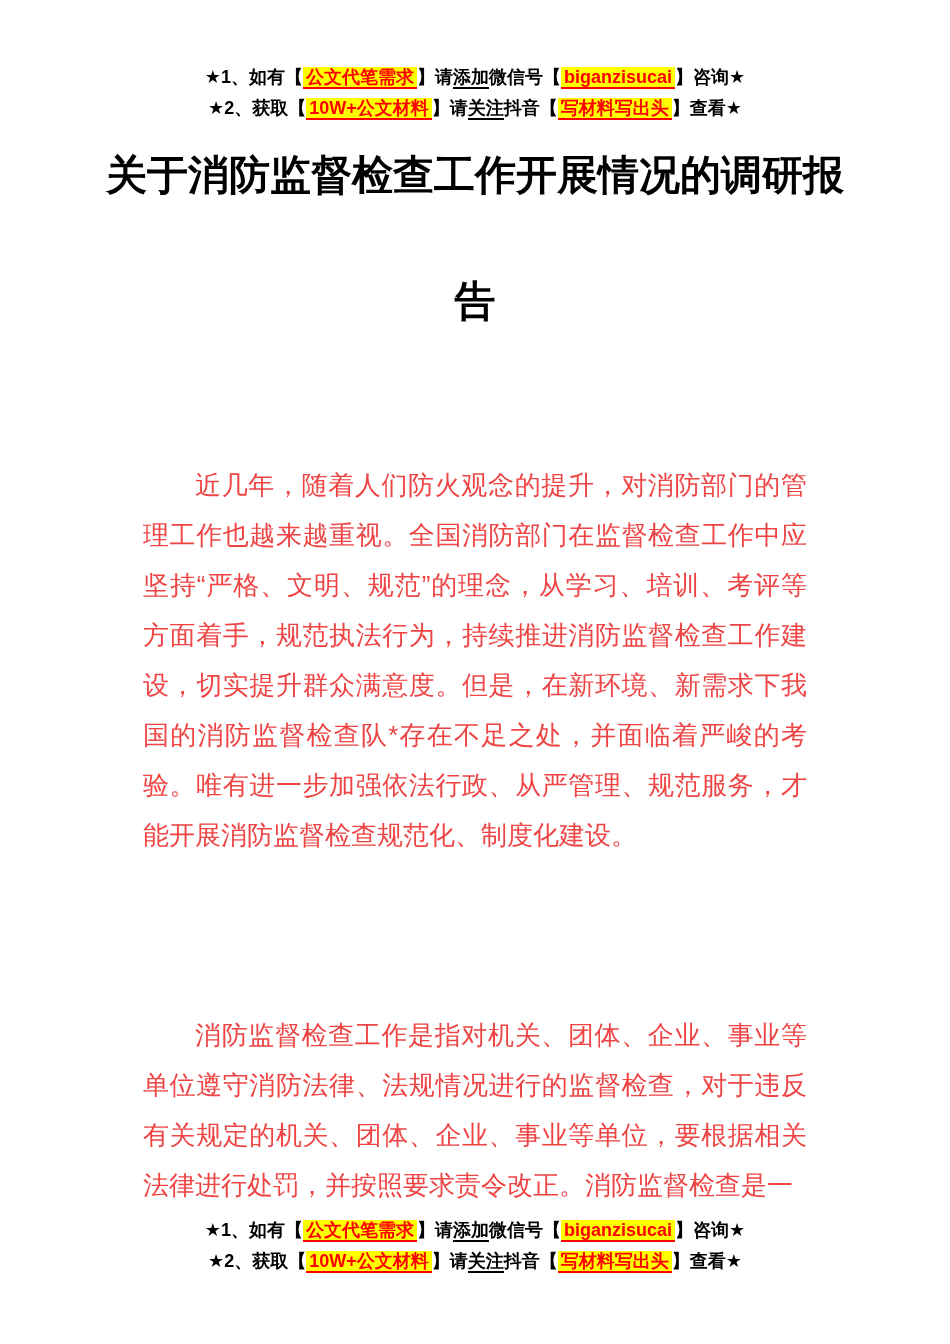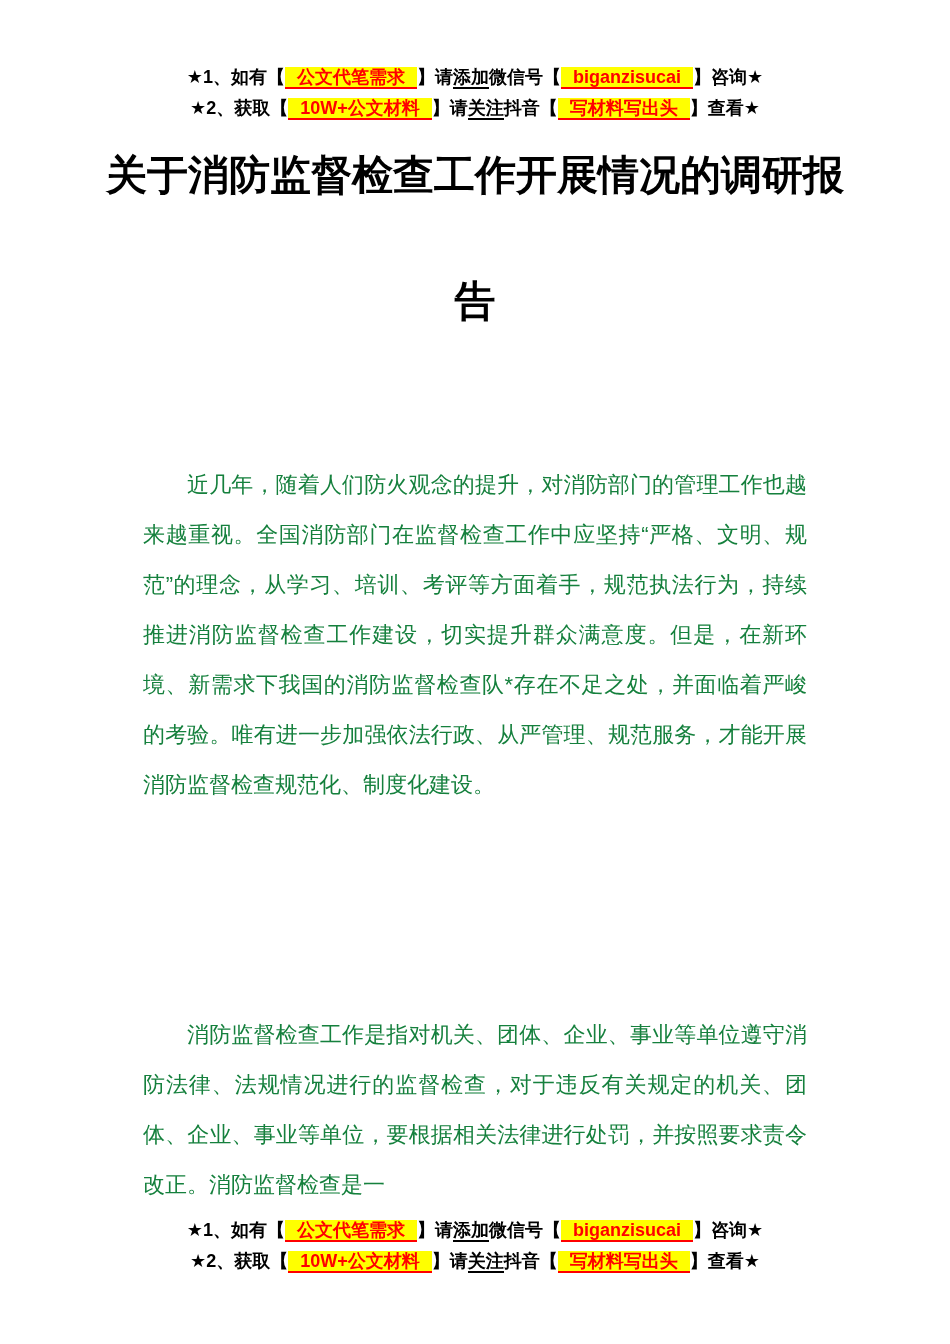--- a/index.html
+++ b/index.html
@@ -23,42 +23,42 @@
     line-height: 31px;
     color: #000000;
     white-space: nowrap;
   }
   .promo-top { top: 62px; }
   .promo-bottom { top: 1215px; }
   .hl {
     color: #ff0000;
     background: #ffff00;
     border-bottom: 2px solid #ff0000;
-    padding: 0 12px;
+    padding: 0 3px;
   }
   .ul-black { border-bottom: 2px solid #000000; text-align: right; }
   .doc-title {
     position: absolute;
     top: 112px;
     left: 0;
     width: 950px;
     text-align: center;
     font-size: 41px;
     font-weight: bold;
     line-height: 126px;
     letter-spacing: 0px;
   }
   .body-block {
     position: absolute;
     left: 143px;
     width: 664px;
-    font-size: 22px;
+    font-size: 26px;
     line-height: 50px;
     text-align: justify;
-    color: #15803d;
+    color: #ef4444;
   }
   .indent { text-indent: 2em; }
   .para-1 { top: 460px; }
   .heading-1 { top: 910px; text-align: left; }
   .para-2 { top: 1010px; }
 </style>
 </head>
 <body>
 
 <div class="page">

